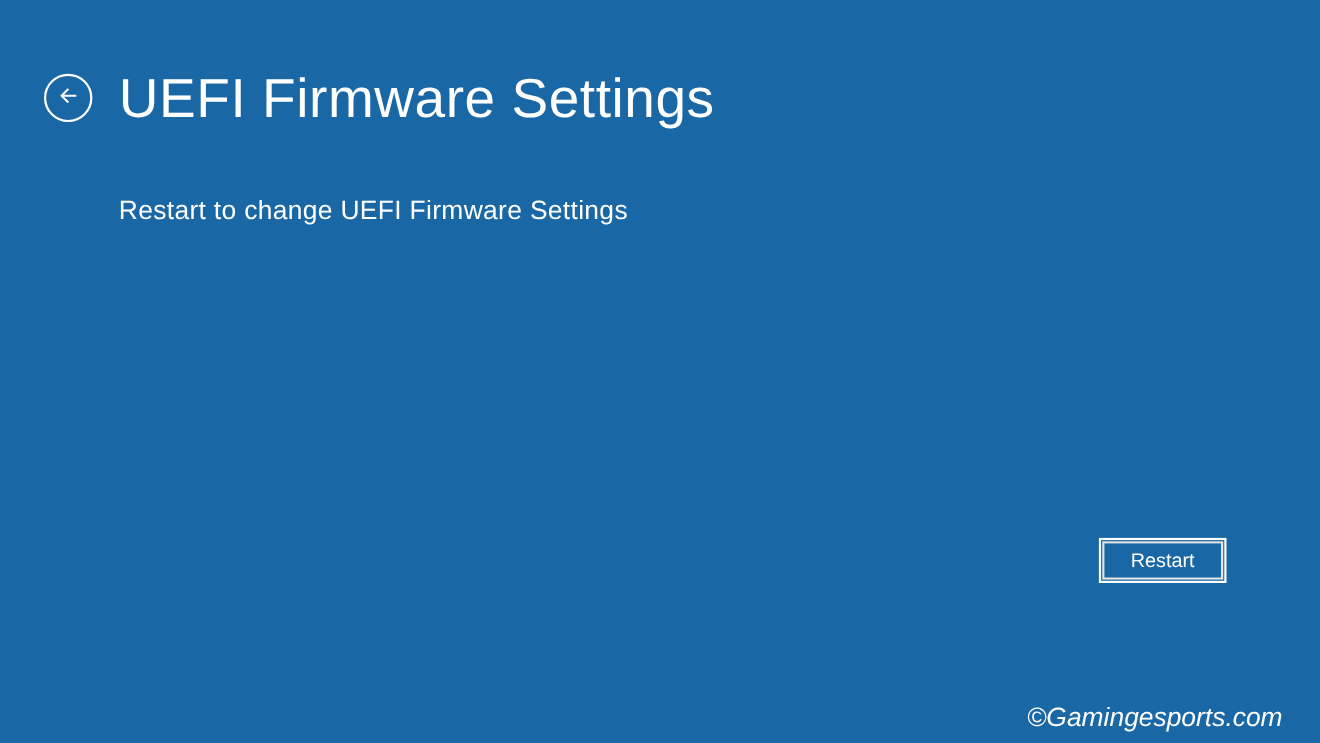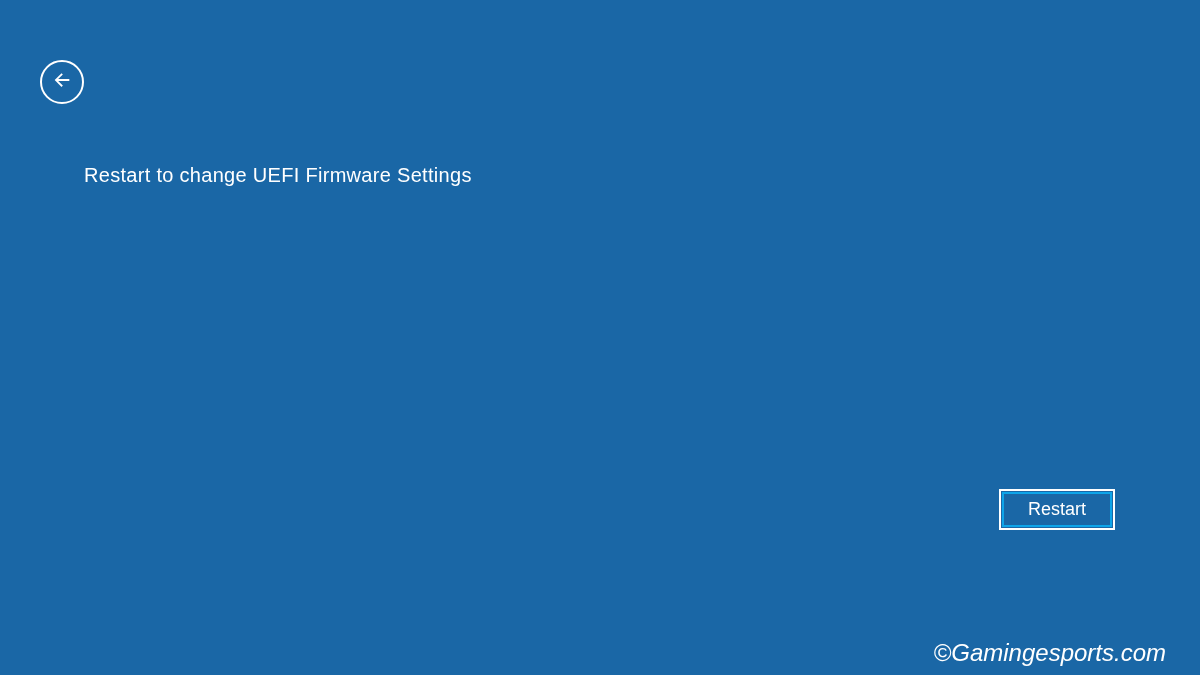--- a/index.html
+++ b/index.html
@@ -44,36 +44,36 @@
     }
     
     .page-title {
       font-size: 50px;
       font-weight: 300;
       margin-left: 24px;
       letter-spacing: 0.5px;
     }
     
     .description {
-      font-size: 20px;
+      font-size: 24px;
       font-weight: 300;
       margin-top: 60px;
-      margin-left: 84px;
+      margin-left: 108px;
       letter-spacing: 0.3px;
     }
     
     .button-row {
       position: absolute;
       right: 88px;
       top: 492px;
     }
     
     .restart-button {
       background-color: #1a67a6;
-      border: 2px solid #0ea5e9;
+      border: 2px solid #e5e5e5;
       outline: 1px solid #1a67a6;
       box-shadow: 0 0 0 3px #ffffff;
       color: #ffffff;
       font-family: "Segoe UI", Arial, sans-serif;
       font-size: 18px;
       font-weight: 400;
       padding: 5px 24px;
       cursor: pointer;
     }
     
@@ -92,20 +92,21 @@
 <body>
 
 <div class="header-row">
   <div class="back-button">
     <span>
       <svg viewBox="0 0 24 24">
         <path d="M20 11H7.83l5.09-5.09L11.5 4.5 4 12l7.5 7.5 1.42-1.41L7.83 13H20z"></path>
       </svg>
     </span>
   </div>
+  <h1 class="page-title">UEFI Firmware Settings</h1>
 </div>
 
 <p class="description">Restart to change UEFI Firmware Settings</p>
 
 <div class="button-row">
   <button class="restart-button">Restart</button>
 </div>
 
 <div class="watermark">©Gamingesports.com</div>
 

